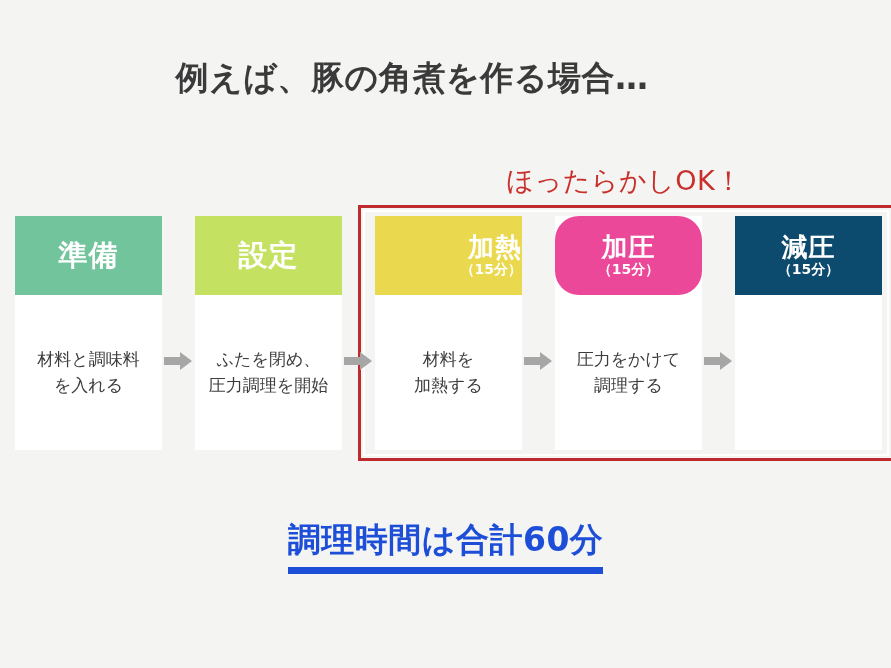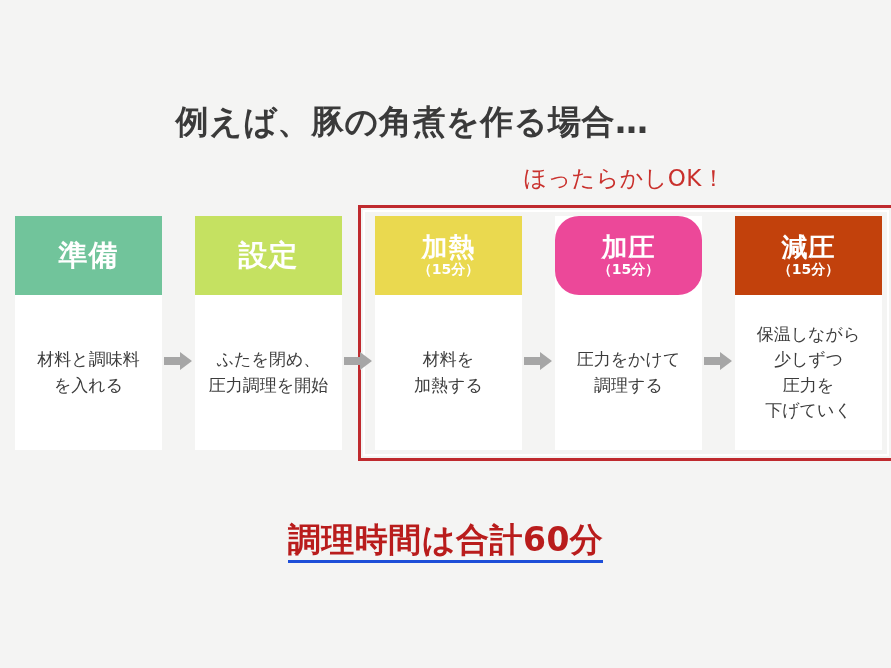--- a/index.html
+++ b/index.html
@@ -21,31 +21,30 @@
     position: absolute;
     left: 0;
     top: 58px;
     width: 824px;
     text-align: center;
     font-size: 33px;
     font-weight: bold;
     color: #3a3a3a;
     letter-spacing: 0.5px;
     line-height: 1.2;
-    margin-top: 44px;
   }
 
   
   .highlight-note {
     position: absolute;
     left: 358px;
     top: 166px;
     width: 533px;
     text-align: center;
-    font-size: 23px;
+    font-size: 27px;
     color: #c9302c;
     line-height: 1.1;
     letter-spacing: 0.5px;
   }
 
   
   .highlight-frame {
     position: absolute;
     left: 358px;
     top: 205px;
@@ -145,24 +144,24 @@
     position: absolute;
     left: 0;
     top: 520px;
     width: 891px;
     text-align: center;
   }
   .bottom-caption .caption-text {
     display: inline-block;
     font-size: 33px;
     font-weight: bold;
-    color: #b91c1c;
+    color: #1d4ed8;
     letter-spacing: 0.5px;
-    border-bottom: 3px solid #1d4ed8;
-    padding-bottom: 0;
+    border-bottom: 7px solid #1d4ed8;
+    padding-bottom: 7px;
     line-height: 1.2;
   }
 </style>
 </head>
 <body style="background: rgb(244, 244, 243);">
 
 <div class="page-title">例えば、豚の角煮を作る場合…</div>
 
 <div class="highlight-note" style="color: rgb(201, 48, 44);">ほったらかしOK！</div>
 
@@ -180,41 +179,40 @@
 
   <div class="step step-2">
     <div class="step-header single" style="background: rgb(197, 225, 97);">
       <span class="title-line">設定</span>
 
     </div>
     <div class="step-body">ふたを閉め、<br>圧力調理を開始</div>
   </div>
 
   <div class="step step-3">
-    <div class="step-header" style="background: rgb(234, 217, 79);">
+    <div class="step-header" style="background: rgb(234, 217, 79); align-items: flex-end;">
       <span class="title-line">加熱</span>
       <span class="sub-line">（15分）</span>
     </div>
     <div class="step-body">材料を<br>加熱する</div>
   </div>
 
   <div class="step step-4">
     <div class="step-header" style="background: #ec4899; border-radius: 24px;">
       <span class="title-line">加圧</span>
       <span class="sub-line">（15分）</span>
     </div>
     <div class="step-body">圧力をかけて<br>調理する</div>
   </div>
 
   <div class="step step-5">
-    <div class="step-header" style="background: #c2410c;">
+    <div class="step-header" style="background: #0c4a6e;">
       <span class="title-line">減圧</span>
       <span class="sub-line">（15分）</span>
     </div>
-    <div class="step-body">保温しながら<br>少しずつ<br>圧力を<br>下げていく</div>
   </div>
 
 </div>
 
 <div class="arrow arrow-1">
   <svg width="28" height="18" viewBox="0 0 28 18" aria-hidden="true">
     <polygon class="arrow-shape" points="0,5 16,5 16,0 28,9 16,18 16,13 0,13" fill="#a6a6a6"></polygon>
   </svg>
 </div>
 <div class="arrow arrow-2">

